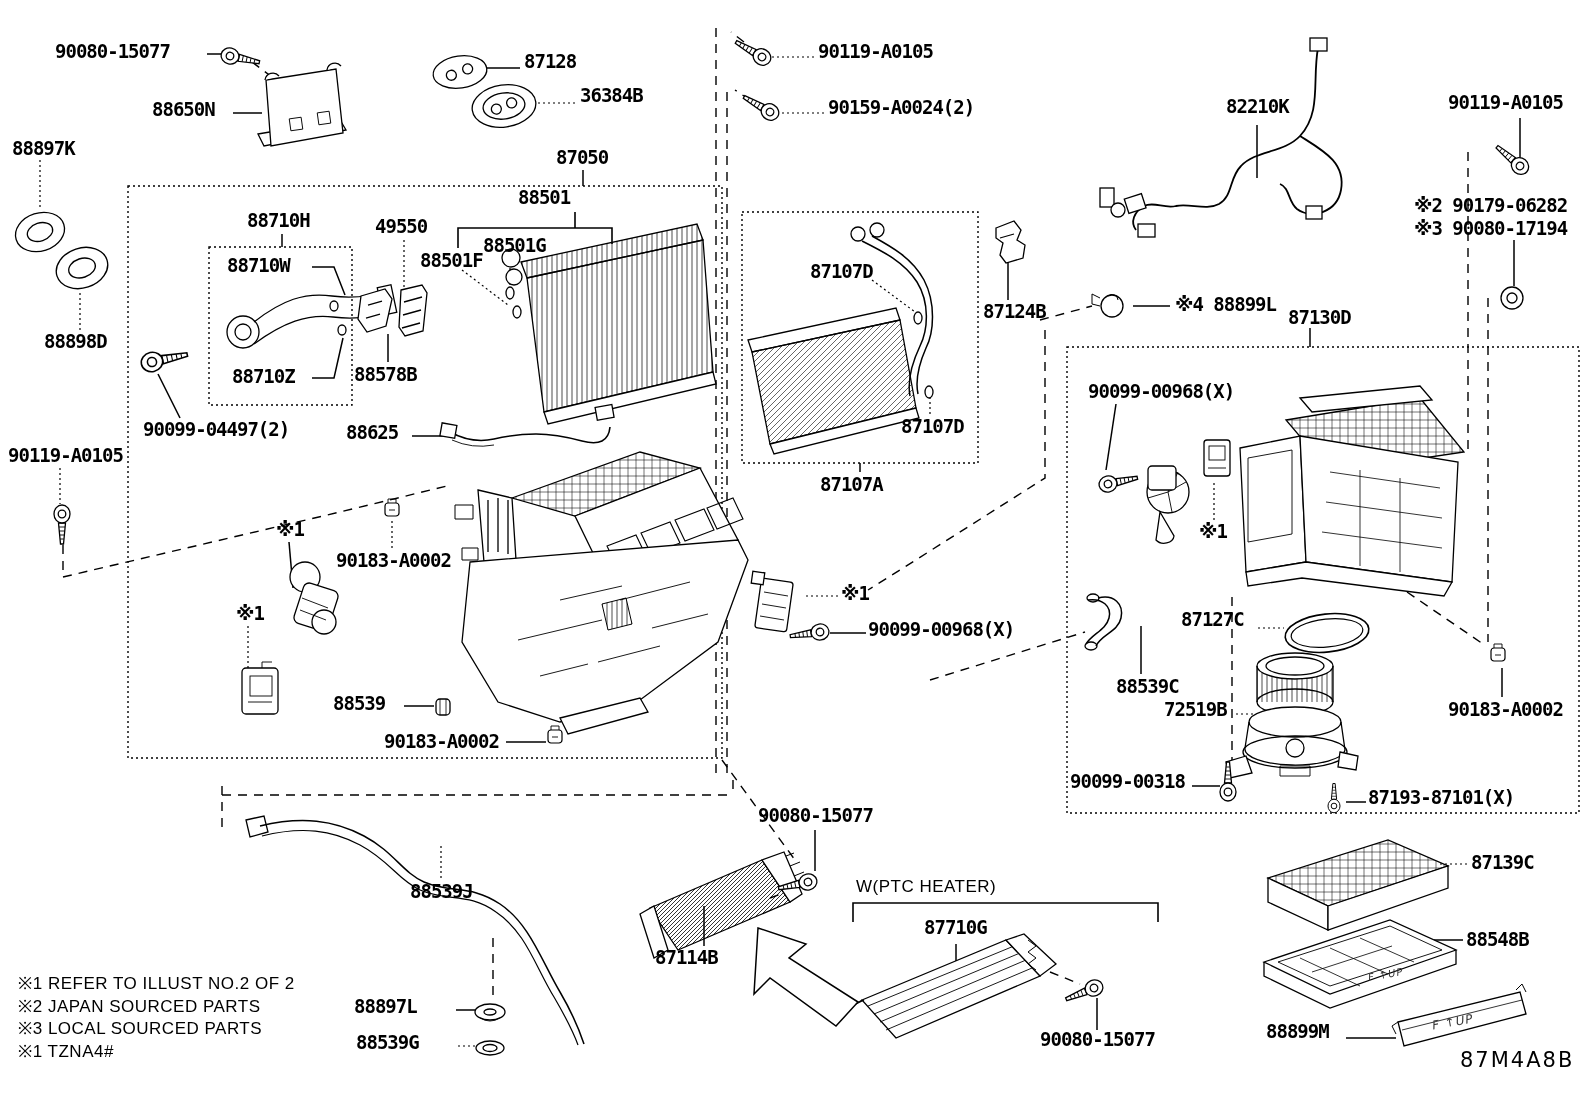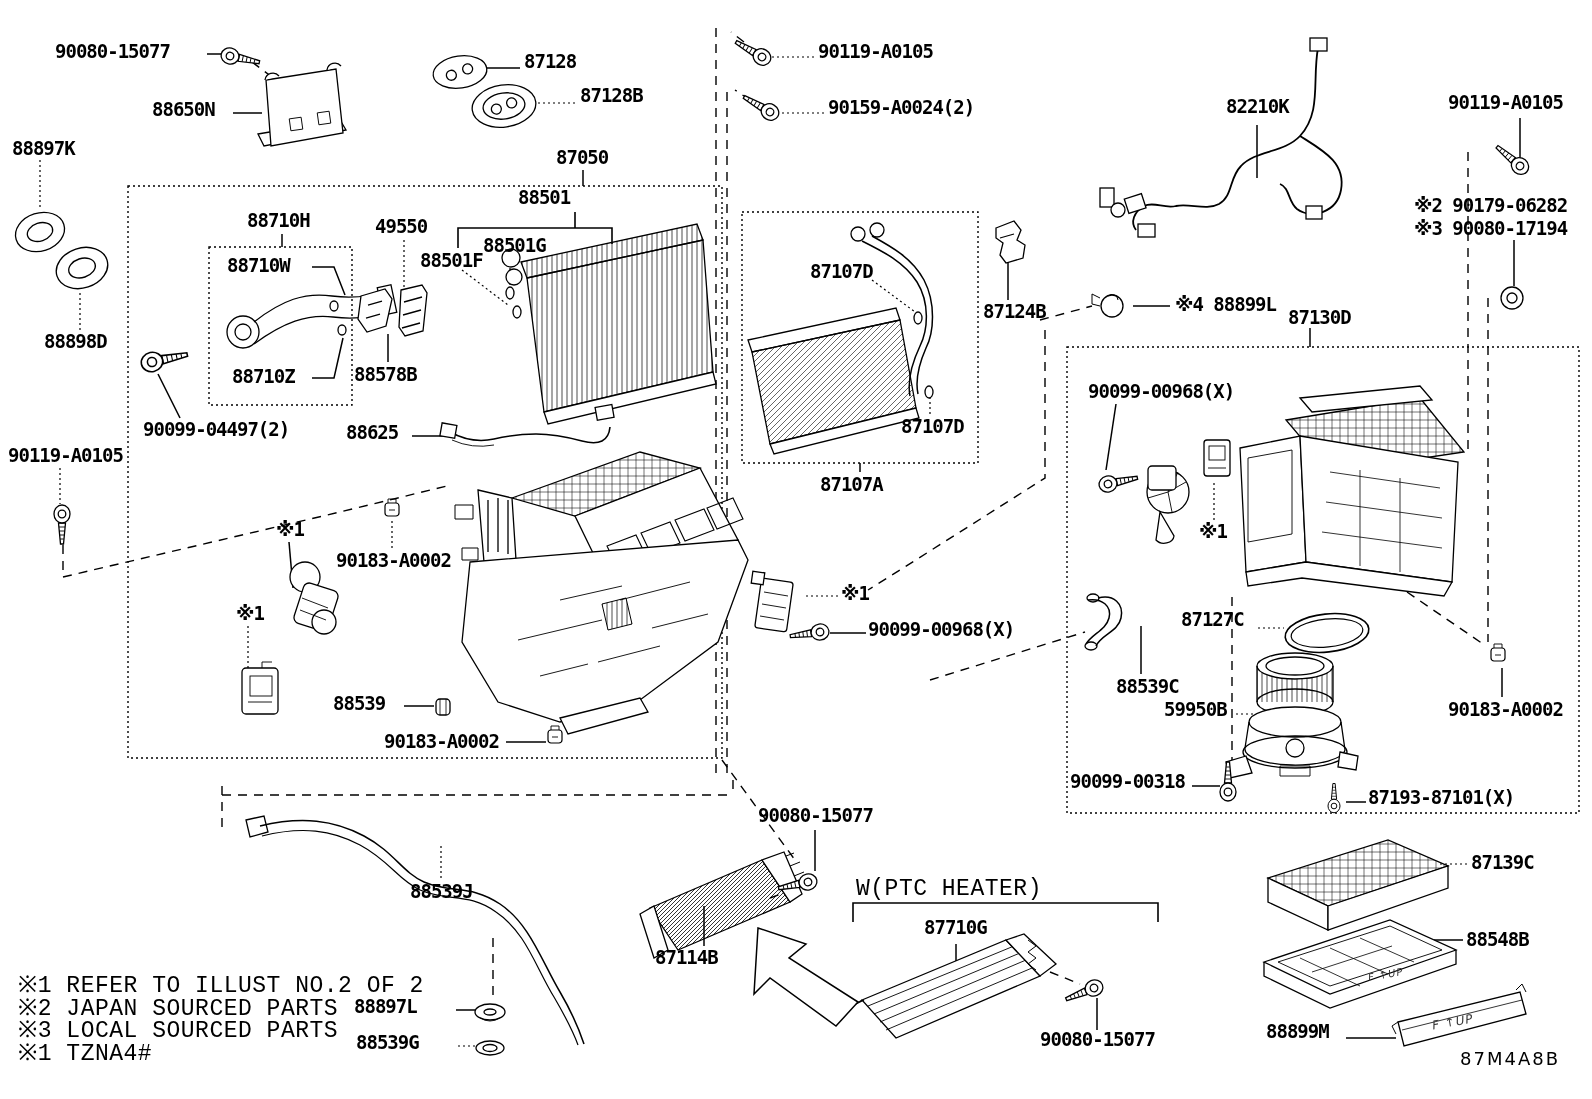--- a/index.html
+++ b/index.html
@@ -1,23 +1,23 @@
 <!DOCTYPE html>
 <html><head>
 <meta charset="utf-8">
 <style>
   html,body{margin:0;padding:0;background:#fff;}
   .stage{position:relative;width:1592px;height:1099px;background:#ffffff;color:#000;overflow:hidden;
          font-family:"DejaVu Sans Mono","DejaVu Sans",monospace;}
   .stage svg{position:absolute;left:0;top:0;}
   .lbl{position:absolute;font-family:"DejaVu Sans Mono","DejaVu Sans",monospace;font-weight:bold;
        font-size:19px;letter-spacing:-1px;line-height:1;white-space:nowrap;}
-  .note{position:absolute;font-family:Liberation Mono, monospace;font-size:23px;
+  .note{position:absolute;font-family:Liberation Sans, sans-serif;font-size:17px;
         letter-spacing:0.5px;line-height:1;white-space:nowrap;}
-  .code{position:absolute;font-family:"DejaVu Sans","Liberation Sans",sans-serif;font-size:18px;
+  .code{position:absolute;font-family:"DejaVu Sans","Liberation Sans",sans-serif;font-size:21px;
         letter-spacing:2px;line-height:1;white-space:nowrap;}
   .stamp{position:absolute;font-family:"DejaVu Sans",sans-serif;font-size:10px;font-style:italic;
          letter-spacing:1px;line-height:1;white-space:nowrap;color:#333;}
 </style>
 </head>
 <body>
 
 <div class="stage">
 
 <svg width="1592" height="1099" viewBox="0 0 1592 1099">
@@ -380,21 +380,21 @@
     <use href="#sym-screw" transform="translate(808,882) rotate(168)"></use>
     <use href="#sym-screw" transform="translate(1094,988) rotate(158)"></use>
   </g>
 </svg>
 
   <div class="lbl" style="left:55px;top:42px">90080-15077</div>
   <div class="lbl" style="left:152px;top:100px">88650N</div>
   <div class="lbl" style="left:12px;top:139px">88897K</div>
   <div class="lbl" style="left:44px;top:332px">88898D</div>
   <div class="lbl" style="left:524px;top:52px">87128</div>
-  <div class="lbl" style="left:580px;top:86px">87128B</div>
+  <div class="lbl" style="left:580px;top:86px">36384B</div>
   <div class="lbl" style="left:556px;top:148px">87050</div>
   <div class="lbl" style="left:518px;top:188px">88501</div>
   <div class="lbl" style="left:247px;top:211px">88710H</div>
   <div class="lbl" style="left:227px;top:256px">88710W</div>
   <div class="lbl" style="left:232px;top:367px">88710Z</div>
   <div class="lbl" style="left:375px;top:217px">49550</div>
   <div class="lbl" style="left:483px;top:236px">88501G</div>
   <div class="lbl" style="left:420px;top:251px">88501F</div>
   <div class="lbl" style="left:354px;top:365px">88578B</div>
   <div class="lbl" style="left:143px;top:420px">90099-04497(2)</div>
@@ -414,21 +414,21 @@
   <div class="lbl" style="left:1226px;top:97px">82210K</div>
   <div class="lbl" style="left:1448px;top:93px">90119-A0105</div>
   <div class="lbl" style="left:1414px;top:196px">※2 90179-06282</div>
   <div class="lbl" style="left:1414px;top:219px">※3 90080-17194</div>
   <div class="lbl" style="left:1175px;top:295px">※4 88899L</div>
   <div class="lbl" style="left:1288px;top:308px">87130D</div>
   <div class="lbl" style="left:1088px;top:382px">90099-00968(X)</div>
   <div class="lbl" style="left:1199px;top:522px">※1</div>
   <div class="lbl" style="left:1181px;top:610px">87127C</div>
   <div class="lbl" style="left:1116px;top:677px">88539C</div>
-  <div class="lbl" style="left:1164px;top:700px">59950B</div>
+  <div class="lbl" style="left:1164px;top:700px">72519B</div>
   <div class="lbl" style="left:1070px;top:772px">90099-00318</div>
   <div class="lbl" style="left:1368px;top:788px">87193-87101(X)</div>
   <div class="lbl" style="left:1448px;top:700px">90183-A0002</div>
   <div class="lbl" style="left:841px;top:584px">※1</div>
   <div class="lbl" style="left:868px;top:620px">90099-00968(X)</div>
   <div class="lbl" style="left:758px;top:806px">90080-15077</div>
   <div class="lbl" style="left:410px;top:882px">88539J</div>
   <div class="lbl" style="left:655px;top:948px">87114B</div>
   <div class="lbl" style="left:924px;top:918px">87710G</div>
   <div class="lbl" style="left:1040px;top:1030px">90080-15077</div>

